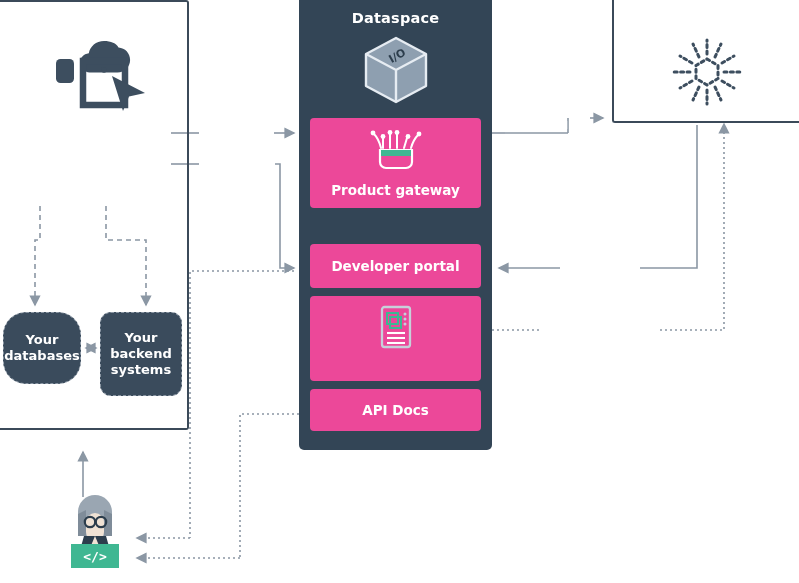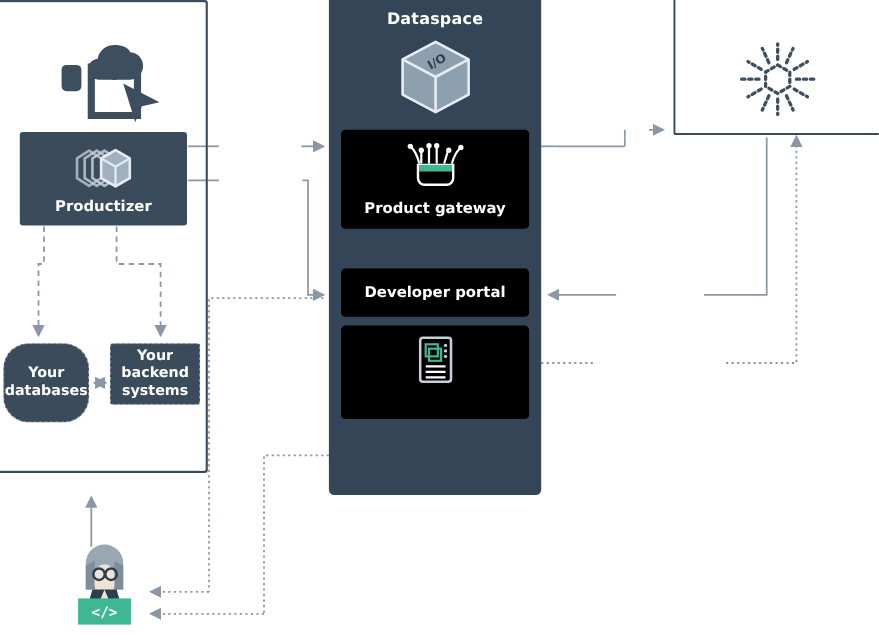--- a/index.html
+++ b/index.html
@@ -81,21 +81,21 @@
     color: #ffffff;
     font-size: 13px;
     font-weight: bold;
     text-align: center;
     display: flex;
     align-items: center;
     justify-content: center;
     line-height: 1.22;
   }
   .db-box    { left: 3px;  top: 312px; width: 78px; height: 72px; border-radius: 23px; }
-  .back-box  { left: 100px; top: 312px; width: 82px; height: 56px; }
+  .back-box  { left: 100px; top: 312px; width: 82px; height: 84px; border-radius: 11px; }
 
   .hosting-label {
     position: absolute;
     left: 0px; top: 396px;
     width: 189px;
     text-align: center;
     color: #ffffff;
     font-size: 14px;
     font-weight: bold;
   }
@@ -110,21 +110,21 @@
   .ds-title { top: 14px; font-size: 14.5px; }
   .ds-cube {
     position: absolute;
     left: 50%; top: 36px;
     transform: translateX(-50%);
   }
   .ds-card {
     position: absolute;
     left: 11px;
     width: 171px;
-    background: #000000;
+    background: #ec4899;
     border-radius: 4px;
   }
   .ds-card .lbl {
     position: absolute;
     bottom: 10px;
     width: 100%;
     text-align: center;
     color: #ffffff;
     font-size: 13.5px;
     font-weight: bold;
@@ -242,34 +242,20 @@
   </div>
 
   <svg class="app-icon" viewBox="0 0 104 78" fill="#3d4e5f">
     <path d="M58 8c-8 0-14 5.5-15.2 12.3C37.5 21 34 25 34 29.8c0 5.3 4.3 9.6 9.6 9.6h28c6.9 0 12.5-5.6 12.5-12.5 0-6.6-5.1-12-11.6-12.4C70.5 10.2 64.8 8 58 8z"></path>
     <rect x="10" y="26" width="18" height="24" rx="4.5"></rect>
     <path d="M37 28h42v44H37z" fill="none" stroke="#3d4e5f" stroke-width="6.5"></path>
     <circle cx="58" cy="37" r="2.8"></circle>
     <path d="M66 43 L99 60 L83 63.5 L77 78 z"></path>
   </svg>
 
-  <div class="panel productizer">
-    <svg class="ico" width="64" height="52" viewBox="0 0 64 52">
-      <g fill="none" stroke="#c7d0da" stroke-width="2.4" stroke-linejoin="round">
-        <path d="M8 16 L19 9 L30 16 L30 34 L19 41 L8 34 z" opacity=".75"></path>
-        <path d="M15 16 L26 9 L37 16 L37 34 L26 41 L15 34 z" opacity=".8"></path>
-        <path d="M22 16 L33 9 L44 16 L44 34 L33 41 L22 34 z" opacity=".85"></path>
-      </g>
-      <g>
-        <path d="M30 16 L43 8.5 L56 16 L56 34 L43 41.5 L30 34 z" fill="#9fb0c0" stroke="#e6ecf2" stroke-width="2.4" stroke-linejoin="round"></path>
-        <path d="M30 16 L43 23.5 L56 16 M43 23.5 L43 41.5" fill="none" stroke="#e6ecf2" stroke-width="2"></path>
-      </g>
-    </svg>
-    <div class="lbl">Productizer</div>
-  </div>
 
   <div class="edge-label" style="left:38px; top:250px; width:112px; font-size:11px;">Your own
 APIs</div>
 
   <div class="panel subbox db-box">
     <span>Your
 databases</span>
   </div>
   <div class="panel subbox back-box">
     <span>Your
@@ -327,20 +313,23 @@
             <circle cx="29" cy="20" r="1.5"></circle>
         </g>
         <g stroke="#ffffff" stroke-width="2.1">
           <path d="M11 29 L29 29"></path>
             <path d="M11 34 L29 34"></path>
             <path d="M11 39 L29 39"></path>
         </g>
       </svg>
     </div>
 
+    <div class="ds-card card-apidocs single">
+      <div class="lbl">API Docs</div>
+    </div>
   </div>
 
   <div class="panel datasources">
     <div class="section-title src-title">Data sources</div>
     <svg class="src-icon" width="82" height="76" viewBox="0 0 82 76">
       <g stroke="#3d4e5f" stroke-width="3" fill="none" stroke-dasharray="3,3.4" stroke-linecap="round">
         <path d="M41 38 m0,-13 L41 25 L52 31.5 L52 44.5 L41 51 L30 44.5 L30 31.5 z"></path>
         <path d="M41 20 L41 6"></path>
           <path d="M41 56 L41 70"></path>
         <path d="M26 29 L14 22"></path>

